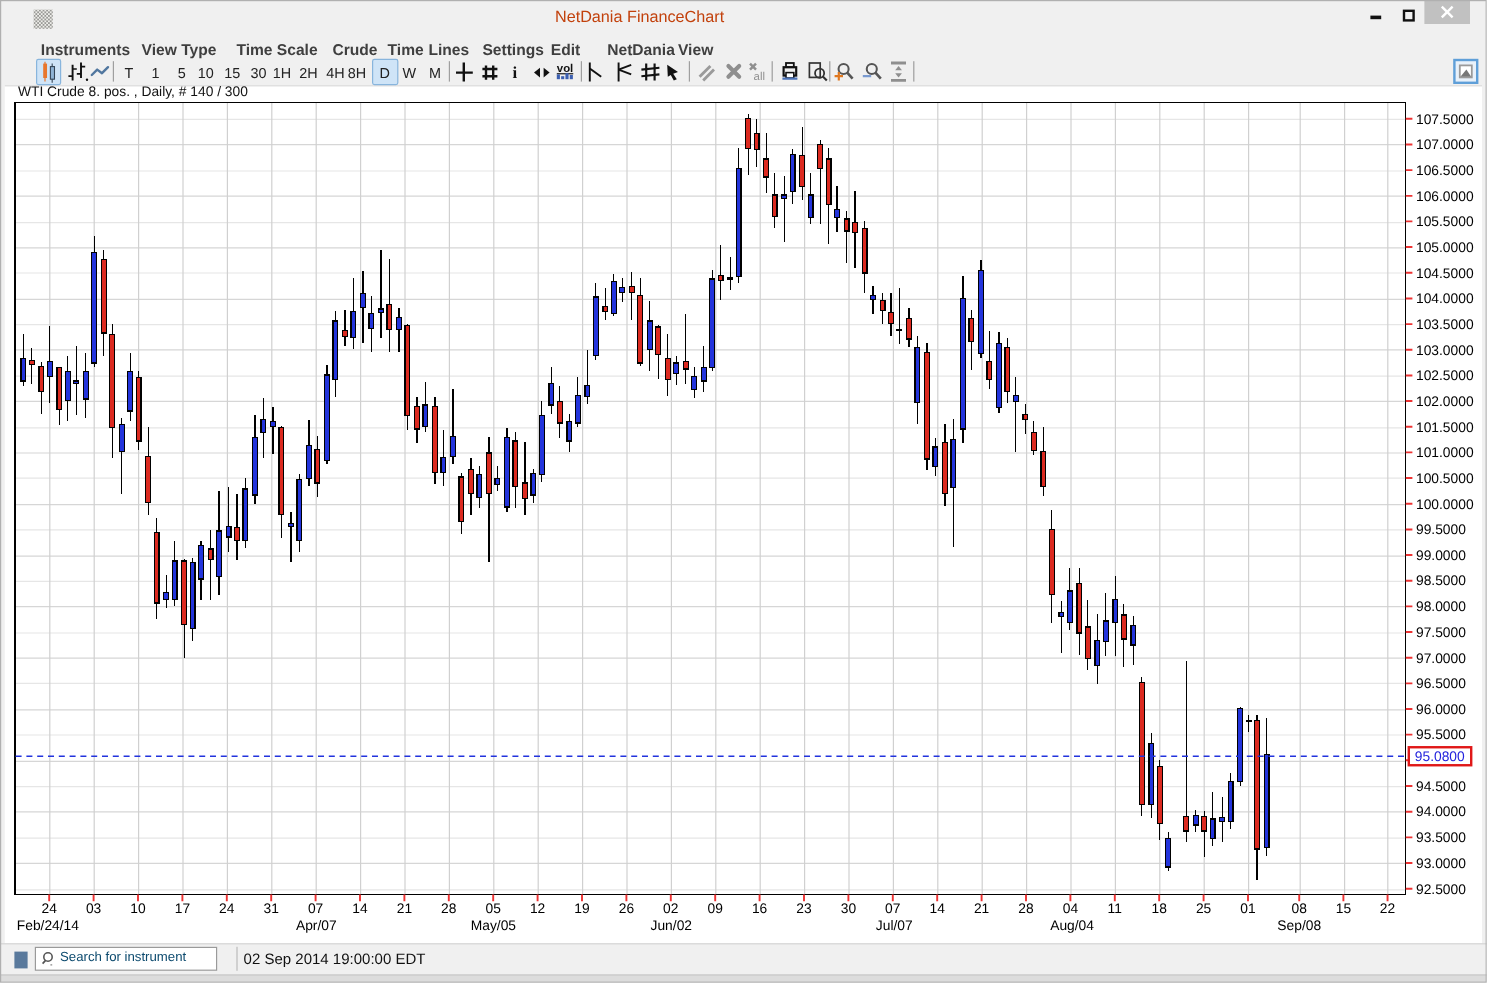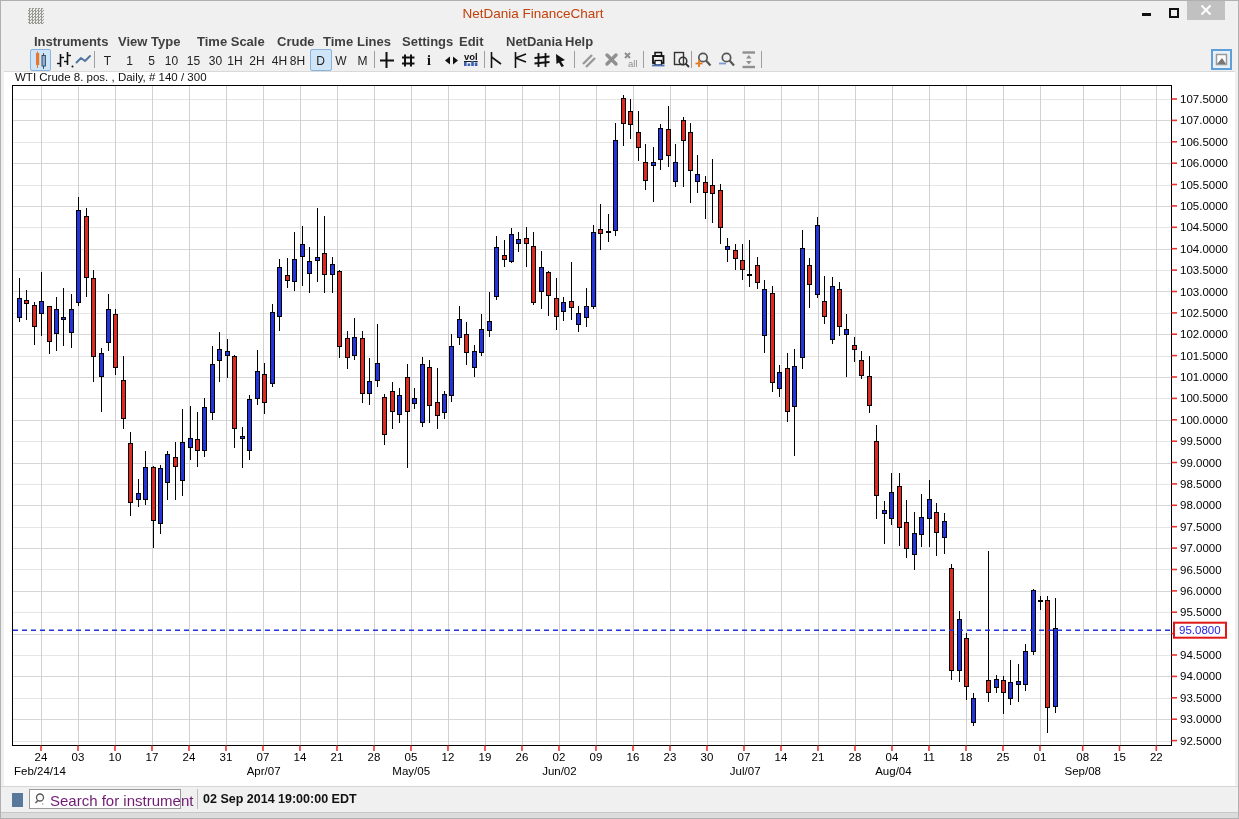--- a/index.html
+++ b/index.html
@@ -502,21 +502,21 @@
 <div class="menu">
     <span style="position:absolute;left:34px;top:34px">Instruments</span>
     <span style="position:absolute;left:118px;top:34px">View Type</span>
     <span style="position:absolute;left:197px;top:34px">Time Scale</span>
     <span style="position:absolute;left:277px;top:34px">Crude</span>
     <span style="position:absolute;left:323px;top:34px">Time</span>
     <span style="position:absolute;left:357px;top:34px">Lines</span>
     <span style="position:absolute;left:402px;top:34px">Settings</span>
     <span style="position:absolute;left:459px;top:34px">Edit</span>
     <span style="position:absolute;left:506px;top:34px">NetDania</span>
-    <span style="position:absolute;left:565px;top:34px">Help</span>
+    <span style="position:absolute;left:565px;top:34px">View</span>
   </div>
 
 <div class="selbtn" style="left:29.5px;top:49px;width:21.5px;height:21.5px"></div>
 <svg width="30" height="22" style="position:absolute;left:29px;top:49px">
     <line x1="8.5" y1="2.5" x2="8.5" y2="19" stroke="#e8762c" stroke-width="1"></line>
     <rect x="7" y="4" width="3.2" height="12" fill="#e8762c"></rect>
     <line x1="14.5" y1="4" x2="14.5" y2="20" stroke="#456" stroke-width="1"></line>
     <rect x="13" y="6.5" width="3.4" height="10.5" fill="#8fb3d4" stroke="#345" stroke-width="0.9"></rect>
   </svg>
 <div class="selbtn" style="left:309.5px;top:49px;width:22px;height:21.5px"></div>
@@ -632,16 +632,16 @@
 <div style="position:absolute;left:15px;top:71px;font-size:11.5px;color:#111">WTI Crude 8. pos. , Daily, # 140 / 300</div>
 
 <div style="position:absolute;left:0;top:786px;width:1239px;height:26px;background:#f0f0f0;border-top:1px solid #d5d5d5"></div>
 <div style="position:absolute;left:11.5px;top:793px;width:11px;height:14px;background:#59799c"></div>
 <div style="position:absolute;left:29px;top:789px;width:152px;height:20px;background:#fff;border:1px solid #9a9a9a"></div>
 <svg width="16" height="14" style="position:absolute;left:34px;top:792px">
     <circle cx="6" cy="5.5" r="3.5" fill="none" stroke="#555" stroke-width="1.3"></circle>
     <line x1="3.8" y1="8.5" x2="1.5" y2="11" stroke="#555" stroke-width="1.4"></line>
     <line x1="8" y1="12" x2="11" y2="12" stroke="#888" stroke-width="1" stroke-dasharray="1.5,1.5"></line>
   </svg>
-<div style="position:absolute;left:50px;top:792px;font-size:15px;color:#701a75">Search for instrument</div>
+<div style="position:absolute;left:50px;top:792px;font-size:11px;color:#0c4a6e">Search for instrument</div>
 <div style="position:absolute;left:197px;top:789px;width:1px;height:20px;background:#bcbcbc"></div>
-<div style="position:absolute;left:203px;top:792px;font-size:12.5px;font-weight:bold;color:#111">02 Sep 2014 19:00:00 EDT</div>
+<div style="position:absolute;left:203px;top:792px;font-size:12.5px;font-weight:normal;color:#111">02 Sep 2014 19:00:00 EDT</div>
 <div style="position:absolute;left:0;top:812px;width:1239px;height:7px;background:#dcdcdc;border-top:1px solid #c8c8c8"></div>
 <div style="position:absolute;left:0;top:0;width:1239px;height:819px;border:1px solid #b0b0b0;pointer-events:none"></div>
 </body></html>

